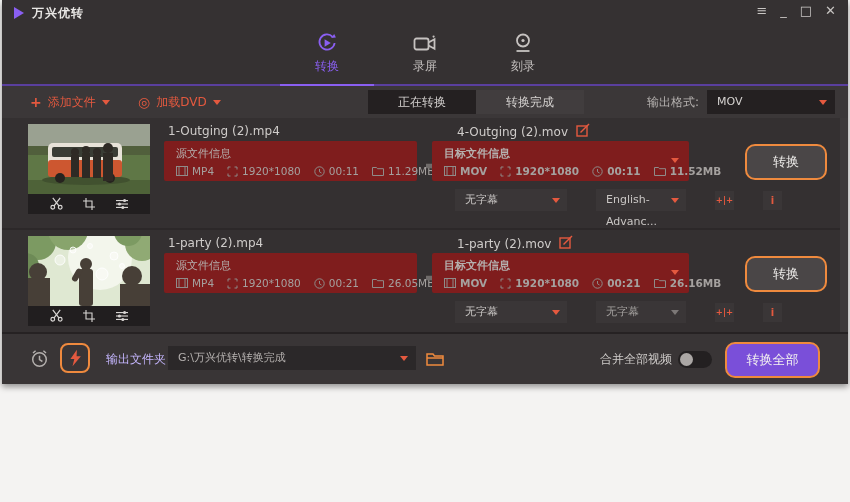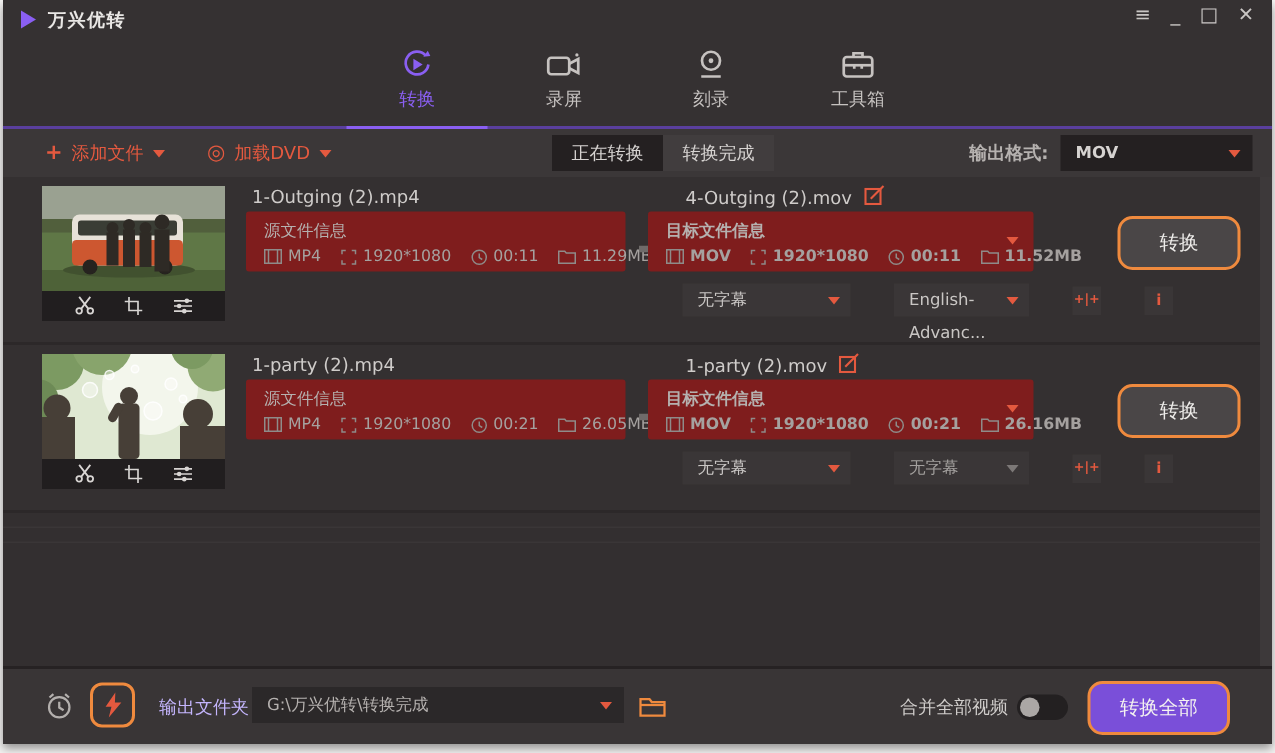--- a/index.html
+++ b/index.html
@@ -1,17 +1,17 @@
 <!DOCTYPE html>
 <html><head>
 <meta charset="utf-8">
 <style>
   html,body{margin:0;padding:0;width:850px;height:502px;background:#f4f3f2;overflow:hidden;
     font-family:"DejaVu Sans","Liberation Sans",sans-serif;-webkit-font-smoothing:antialiased;}
-  .win{position:absolute;left:2px;top:0;width:846px;height:496px;background:#332f30;
+  .win{position:absolute;left:2px;top:0;width:846px;height:384px;background:#332f30;
     box-shadow:0 3px 6px rgba(0,0,0,.4);overflow:hidden;}
   
   .header{position:absolute;left:0;top:0;right:0;height:84px;background:#353132;border-bottom:2px solid #5a3f9e;}
   .titlebar{position:absolute;left:0;top:0;right:0;height:26px;display:flex;align-items:center;padding-left:12px;}
   .logo-tri{width:0;height:0;border-left:10px solid #8a5ff2;border-top:6px solid transparent;border-bottom:6px solid transparent;}
   .app-title{margin-left:8px;font-size:12px;font-weight:bold;color:#e9e7e5;letter-spacing:1px;}
   .win-controls{position:absolute;right:12px;top:3px;display:flex;gap:13px;color:#c9c6c4;font-size:13px;line-height:16px;}
   .win-controls span{cursor:default;}
   .tabs{position:absolute;left:0;right:0;top:26px;height:58px;display:flex;justify-content:center;gap:32px;}
   .tab{width:66px;height:100%;display:flex;flex-direction:column;align-items:center;padding-top:5px;position:relative;box-sizing:border-box;}
@@ -20,23 +20,23 @@
   .tab.active .tlabel{color:#8a5ff2;}
   .tab.active::after{content:"";position:absolute;bottom:-2px;left:50%;transform:translateX(-50%);
     width:94px;height:2px;background:#8a5ff2;z-index:3;}
   
   .toolbar{position:absolute;left:0;top:86px;right:0;height:32px;background:#3b3738;}
   .tool-btn{position:absolute;top:0;height:32px;display:flex;align-items:center;gap:6px;color:#e4593f;font-size:12px;cursor:default;}
   .tool-btn .glyph{font-size:14px;font-weight:bold;line-height:14px;}
   .caret{width:0;height:0;border-left:4px solid transparent;border-right:4px solid transparent;border-top:5px solid #e4593f;}
   .caret.grey{border-top-color:#7c7877;}
   .segs{position:absolute;left:366px;top:4px;height:24px;display:flex;}
-  .seg{padding:0 13px;line-height:24px;font-size:12px;color:#d6d3d1;background:#413d3e;cursor:default;}
+  .seg{padding:0 30px;line-height:24px;font-size:12px;color:#d6d3d1;background:#413d3e;cursor:default;}
   .seg.active{background:#242021;}
-  .fmt{position:absolute;right:13px;top:4px;display:flex;align-items:center;gap:8px;font-weight:bold;}
+  .fmt{position:absolute;right:13px;top:4px;display:flex;align-items:center;gap:8px;}
   .fmt-label{color:#b5b1af;font-size:12px;}
   .fmt-select{width:128px;height:24px;background:#242021;position:relative;padding:0 10px;line-height:24px;
     font-size:11px;color:#d6d3d1;box-sizing:border-box;cursor:default;}
   .fmt-select .caret{position:absolute;right:8px;top:10px;}
   
   .list{position:absolute;left:0;top:118px;right:0;bottom:52px;background:#332f30;overflow:hidden;}
   .scroll-track{position:absolute;right:0;top:0;bottom:0;width:8px;background:#3d393a;}
   .file-row{position:relative;height:110px;background:#343031;border-bottom:2px solid #2c2829;}
   .empty-row{height:9px;background:#332f30;border-bottom:1px solid #3a3637;}
   .thumb{position:absolute;left:26px;top:6px;width:122px;}
@@ -121,31 +121,20 @@
       <div class="tab">
         <span class="ticon">
           <svg width="22" height="22" viewBox="0 0 22 22" fill="none" stroke="#c6c2c0" stroke-width="1.8">
             <circle cx="11" cy="8.5" r="6"></circle>
             <circle cx="11" cy="8.5" r="1.6" fill="#c6c2c0" stroke="none"></circle>
             <line x1="4.5" y1="19" x2="17.5" y2="19"></line>
           </svg>
         </span>
         <span class="tlabel">刻录</span>
       </div>
-      <div class="tab">
-        <span class="ticon">
-          <svg width="24" height="22" viewBox="0 0 24 22" fill="none" stroke="#c6c2c0" stroke-width="1.8">
-            <path d="M9 6V3.5h6V6"></path>
-            <rect x="2.5" y="6" width="19" height="13" rx="2"></rect>
-            <path d="M2.5 11.5h19"></path>
-            <path d="M9.5 11.5v2.3M14.5 11.5v2.3"></path>
-          </svg>
-        </span>
-        <span class="tlabel">工具箱</span>
-      </div>
     </div>
   </div>
 
   <div class="toolbar">
     <div class="tool-btn" style="left:28px">
       <span class="glyph">+</span>
       <span>添加文件</span>
       <span class="caret"></span>
     </div>
     <div class="tool-btn" style="left:136px">

